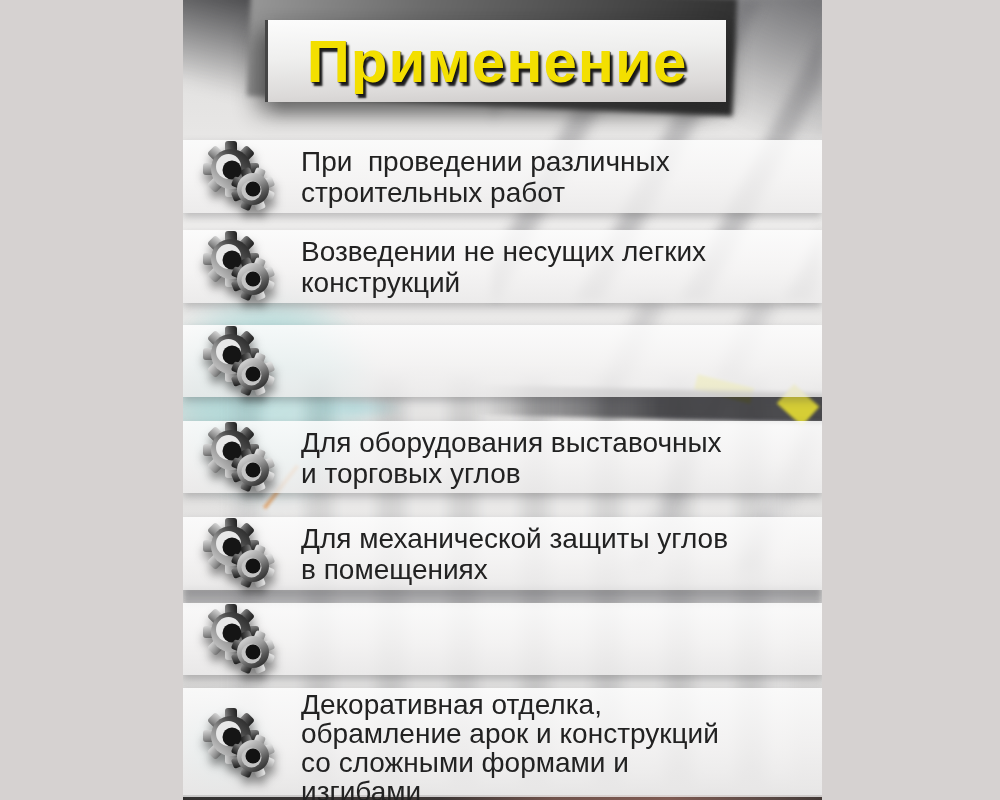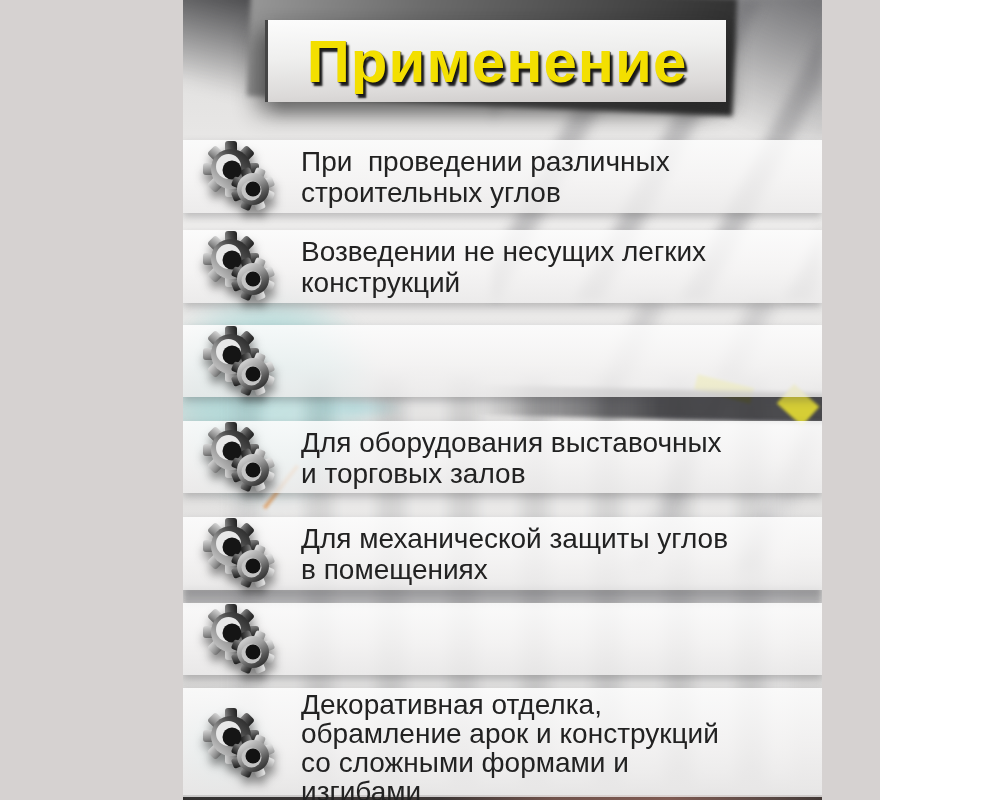--- a/index.html
+++ b/index.html
@@ -1,16 +1,16 @@
 <!DOCTYPE html>
 <html><head>
 <meta charset="utf-8">
 <style>
   html,body{margin:0;padding:0;background:#fff}
-  .page{position:relative;width:880px;height:800px;background:#d6d2d1;overflow:hidden;
+  .page{position:relative;width:1000px;height:800px;background:#d6d2d1;overflow:hidden;
         font-family:"Liberation Sans",sans-serif}
   .photo{position:absolute;left:183px;top:0;width:639px;height:800px;overflow:hidden;
         background:linear-gradient(180deg,#cfcfcf 0%,#e3e2e1 10%,#eeedec 28%,#e9e8e7 42%,
                    #dcdbda 52%,#e6e5e4 68%,#d9d8d7 86%,#cfcecd 100%)}
   .layer{position:absolute}
   .top-dark-left{left:-12px;top:-12px;width:115px;height:135px;
         background:linear-gradient(195deg,rgba(35,35,38,.9),rgba(35,35,38,0) 75%);filter:blur(6px)}
   .top-dark-right{right:-10px;top:-10px;width:170px;height:150px;
         background:linear-gradient(205deg,rgba(55,55,60,.65),rgba(55,55,60,0) 80%);filter:blur(6px)}
   .streaks-tr{right:0;top:0;width:330px;height:300px;
@@ -123,40 +123,40 @@
     <div class="banner-back"></div>
     <div class="banner">
       <h1>Применение</h1>
     </div>
 
     <div class="band b1"></div>
     <svg class="gear g1" viewBox="0 0 76 74">
         <use href="#gearpair"></use>
       </svg>
     <div class="item-text t1">При  проведении различных
-строительных углов</div>
+строительных работ</div>
 
     <div class="band b2"></div>
     <svg class="gear g2" viewBox="0 0 76 74">
         <use href="#gearpair"></use>
       </svg>
     <div class="item-text t2">Возведении не несущих легких
 конструкций</div>
 
     <div class="band b3"></div>
     <svg class="gear g3" viewBox="0 0 76 74">
         <use href="#gearpair"></use>
       </svg>
 
     <div class="band b4"></div>
     <svg class="gear g4" viewBox="0 0 76 74">
         <use href="#gearpair"></use>
       </svg>
     <div class="item-text t4">Для оборудования выставочных
-и торговых залов</div>
+и торговых углов</div>
 
     <div class="band b5"></div>
     <svg class="gear g5" viewBox="0 0 76 74">
         <use href="#gearpair"></use>
       </svg>
     <div class="item-text t5">Для механической защиты углов
 в помещениях</div>
 
     <div class="band b6"></div>
     <svg class="gear g6" viewBox="0 0 76 74">

